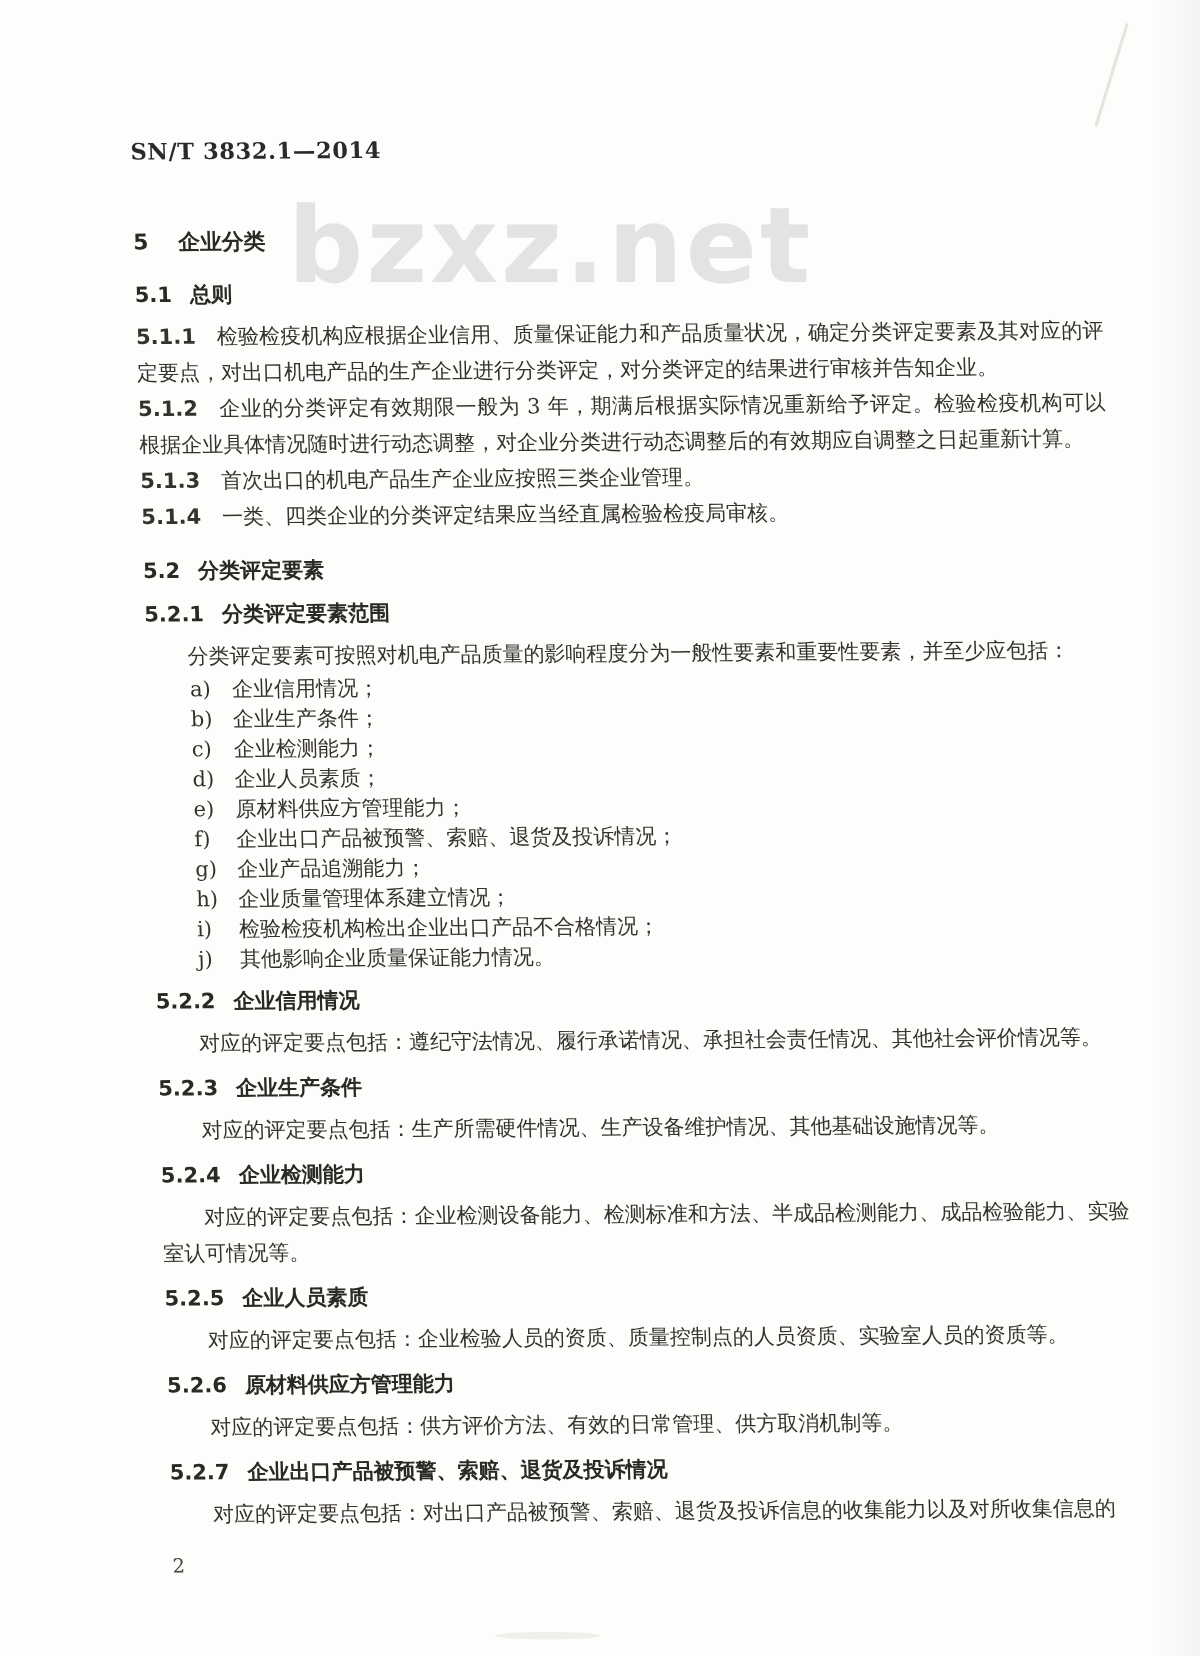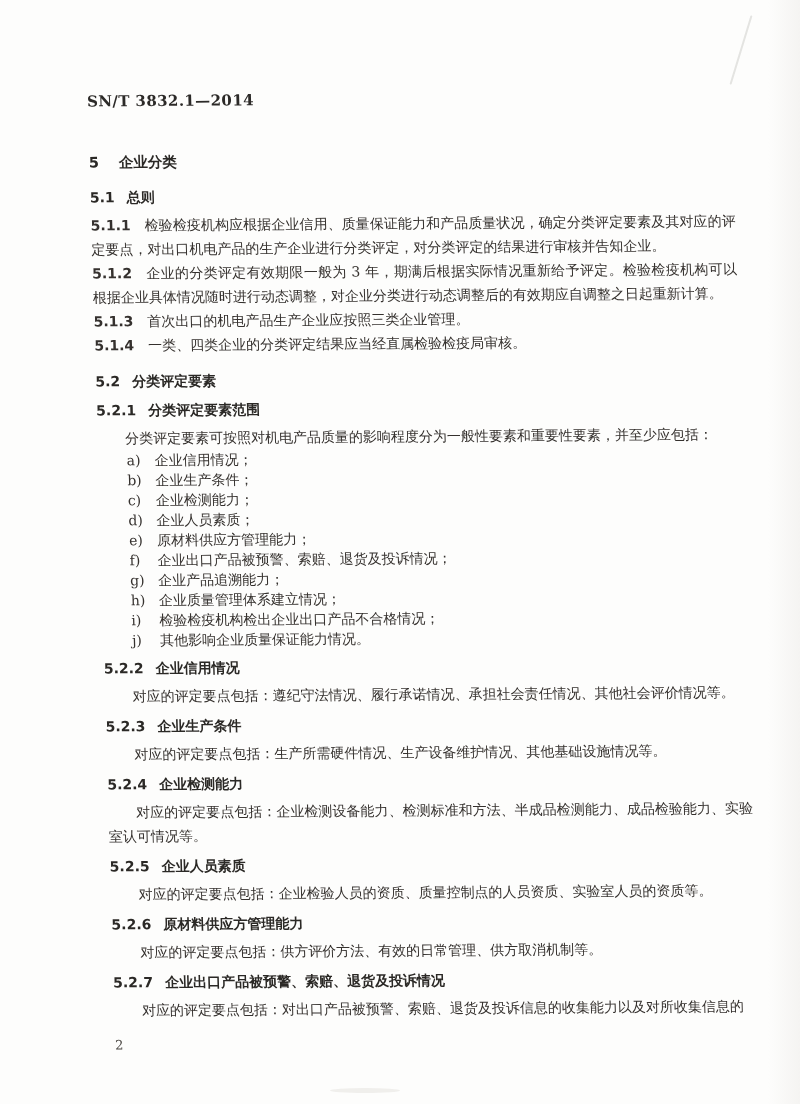--- a/index.html
+++ b/index.html
@@ -105,20 +105,21 @@
     background: #f0efec;
     border-radius: 50%;
     z-index: 2;
   }
 </style>
 </head>
 <body>
 
 <div class="page">
 
+  <div class="watermark">bzxz.net</div>
 
   <div class="scan">
 
     <div class="doc-header">SN/T 3832.1—2014</div>
 
     <div class="content">
 
       <div class="h1">
         <span class="h-num">5</span><span>企业分类</span>
       </div>

